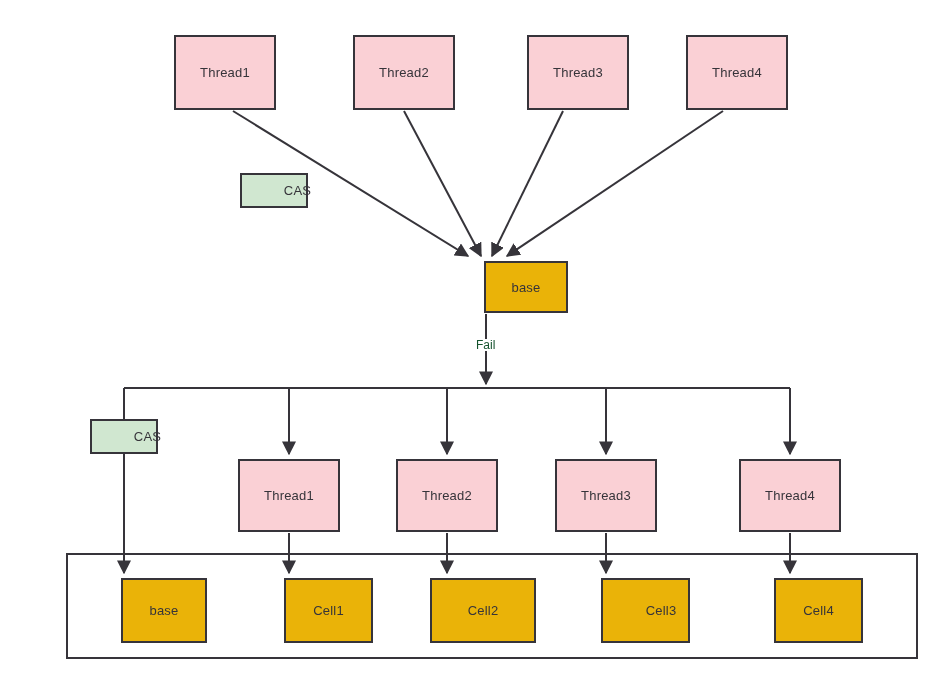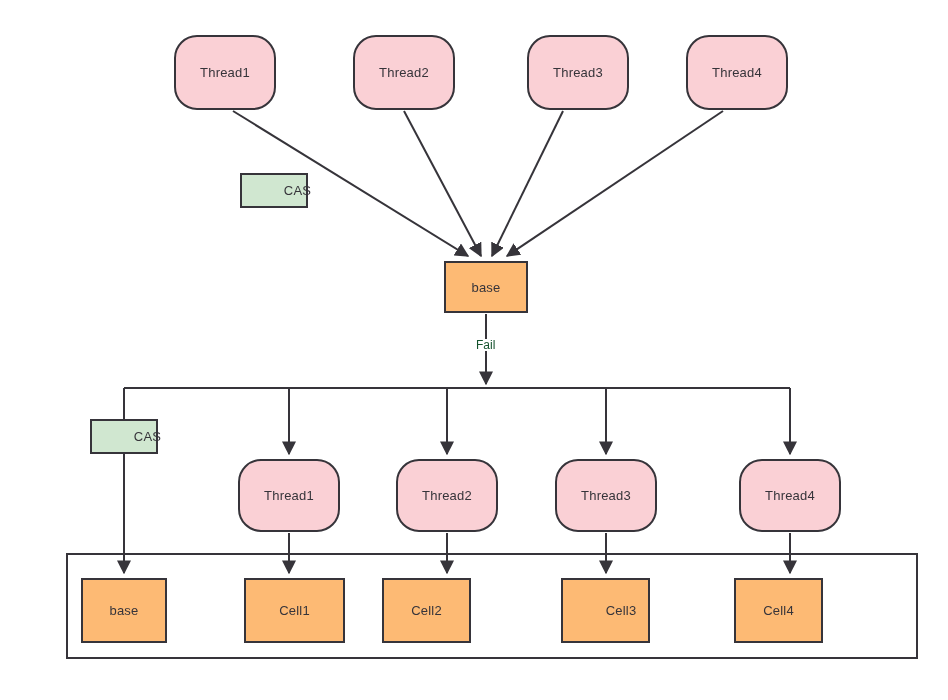--- a/index.html
+++ b/index.html
@@ -31,22 +31,22 @@
     border: 2px solid #36343a;
     display: flex;
     align-items: center;
     justify-content: center;
     font-size: 13px;
     color: #36343a;
     letter-spacing: .2px;
     line-height: 1;
     z-index: 3;
   }
-  .node.thread   { background: #fad0d5; border-radius: 23px; }
-  .node.memcell  { background: #fdba74; }
+  .node.thread   { background: #fad0d5; }
+  .node.memcell  { background: #eab308; margin-left: 40px; }
   .node.cas      { background: #d0e7d0; padding-left: 47px; }
   .group-box {
     position: absolute;
     box-sizing: border-box;
     border: 2px solid #36343a;
     background: transparent;
     z-index: 1;
   }
   .edge-label {
     position: absolute;
@@ -134,24 +134,24 @@
   </div>
   <div class="node thread" style="left:739px;top:459px;width:102px;height:73px;">
     <span>Thread4</span>
   </div>
 
   <div class="group-box" style="left:66px;top:553px;width:852px;height:106px;"></div>
 
   <div class="node memcell" style="left:81px;top:578px;width:86px;height:65px;">
     <span>base</span>
   </div>
-  <div class="node memcell" style="left:244px;top:578px;width:101px;height:65px;">
+  <div class="node memcell" style="left:244px;top:578px;width:89px;height:65px;">
     <span>Cell1</span>
   </div>
-  <div class="node memcell" style="left:382px;top:578px;width:89px;height:65px;">
+  <div class="node memcell" style="left:390px;top:578px;width:106px;height:65px;">
     <span>Cell2</span>
   </div>
   <div class="node memcell" style="left:561px;top:578px;width:89px;height:65px;padding-left:31px;">
     <span>Cell3</span>
   </div>
   <div class="node memcell" style="left:734px;top:578px;width:89px;height:65px;">
     <span>Cell4</span>
   </div>
 
 </div>

